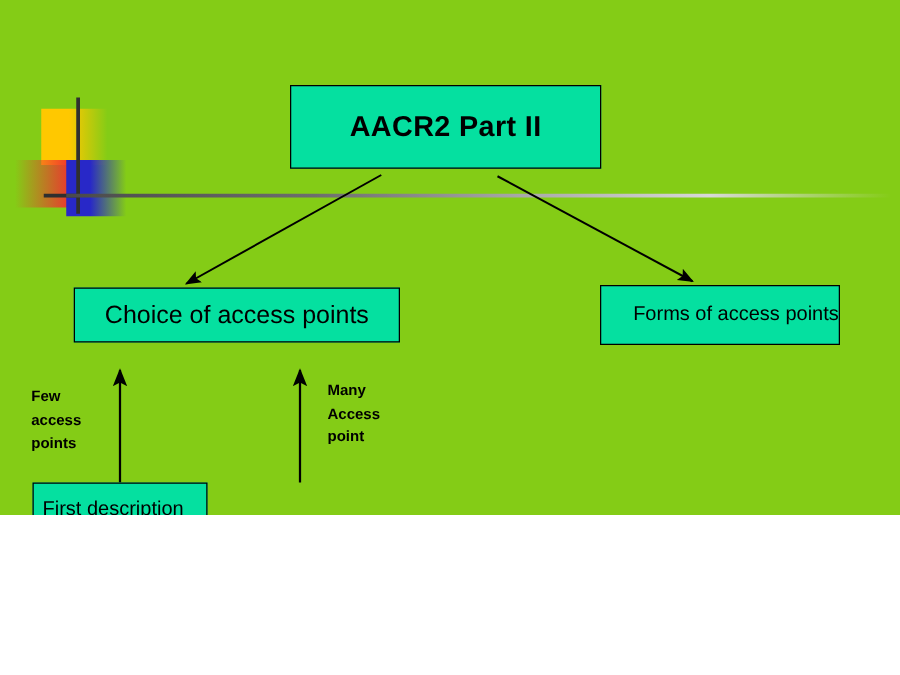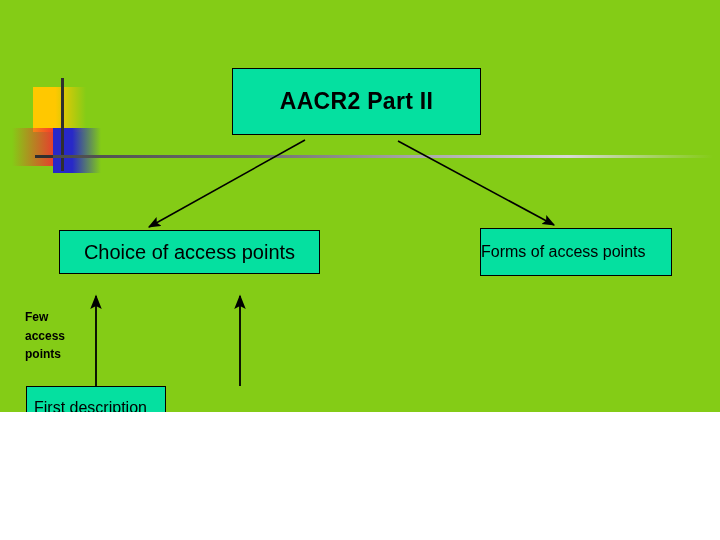--- a/index.html
+++ b/index.html
@@ -96,21 +96,21 @@
     width: 261px;
     height: 44px;
     justify-content: center;
     font-size: 20px;
   }
   #forms-box {
     left: 480px;
     top: 228px;
     width: 192px;
     height: 48px;
-    justify-content: flex-start;
+    justify-content: flex-end;
     font-size: 16px;
   }
   #first-level-box {
     left: 26px;
     top: 386px;
     width: 140px;
     height: 64px;
     padding: 0 7px;
     font-size: 16px;
     line-height: 1.28;
@@ -194,16 +194,19 @@
   </div>
 
   <div class="box" id="first-level-box">
     <span>First description level</span>
   </div>
 
 
   <div class="caption" id="few-caption">Few
 access
 points</div>
+  <div class="caption" id="many-caption">Many
+Access
+point</div>
 
   <div id="page-number">2</div>
 
 </div>
 
 </body></html>

